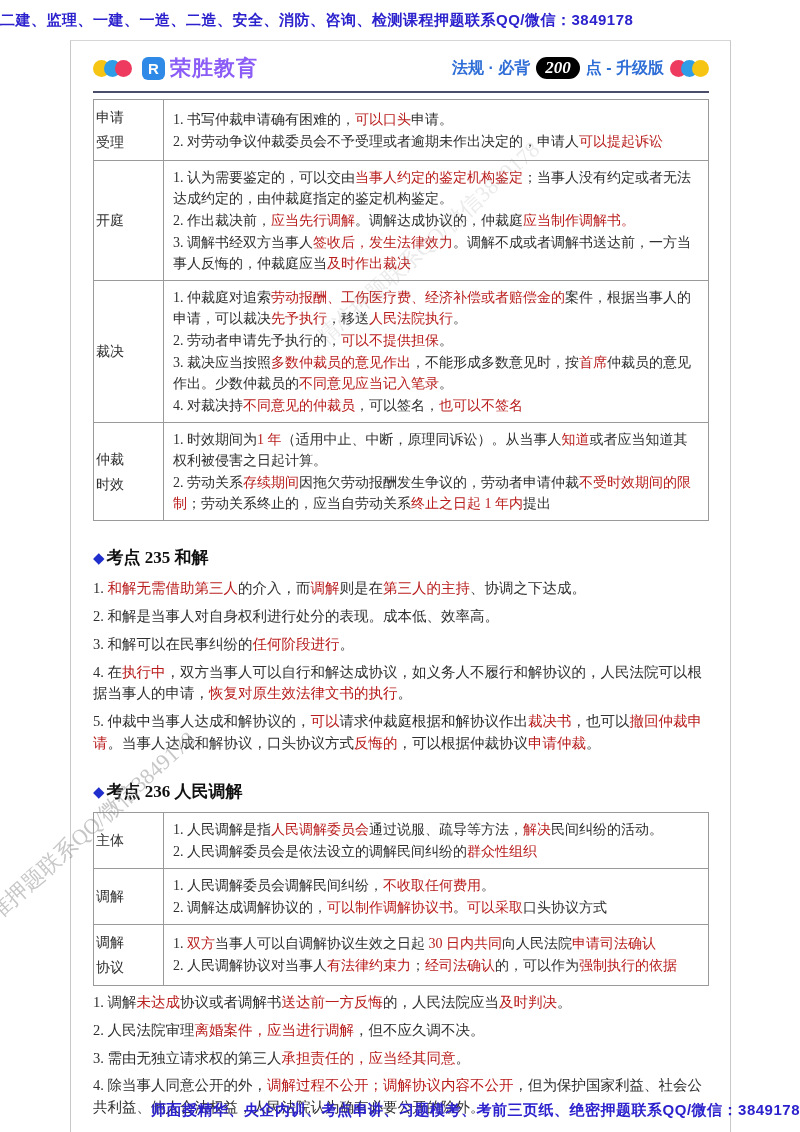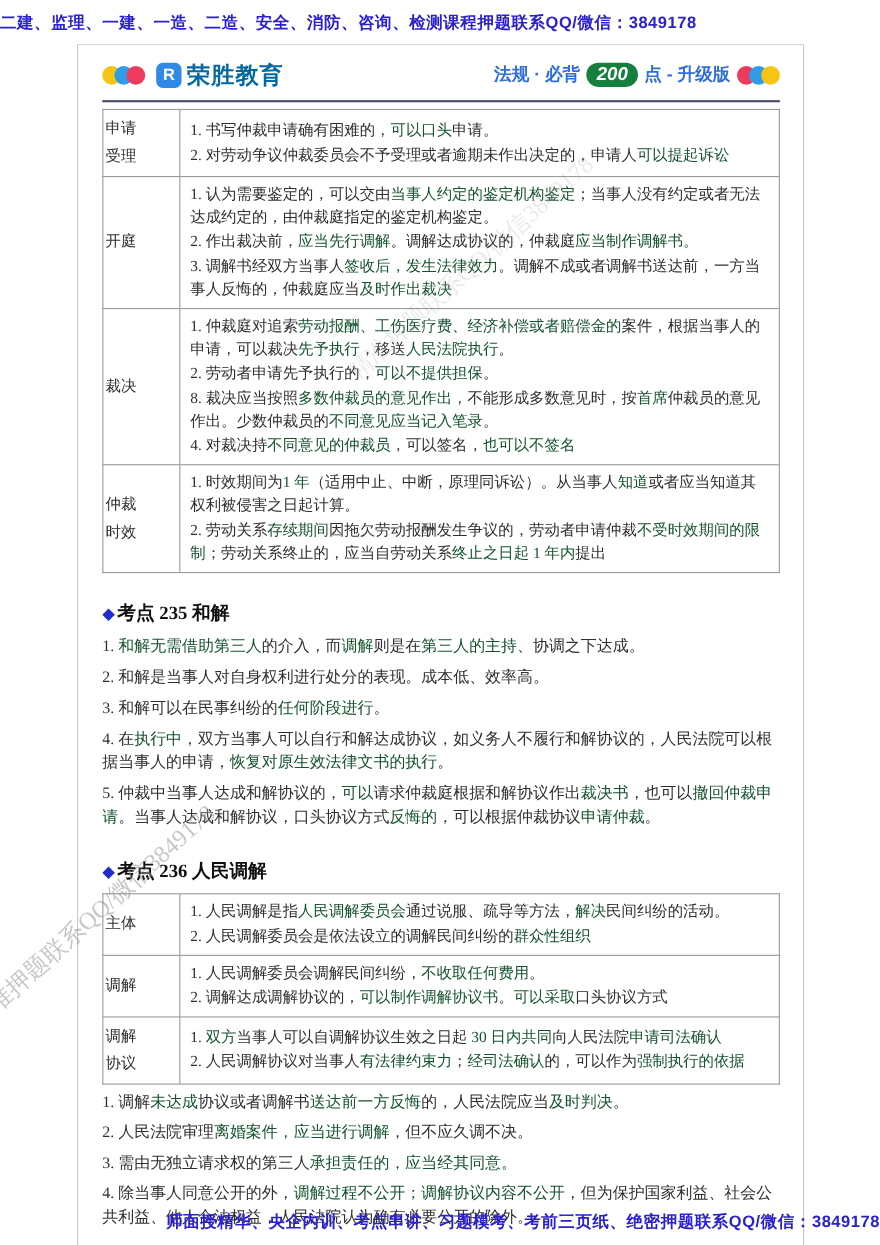--- a/index.html
+++ b/index.html
@@ -2,21 +2,21 @@
 <html><head>
 <meta charset="utf-8">
 <style>
   * { box-sizing: border-box; }
   html,body { margin:0; padding:0; }
   body {
     position:relative; width:800px; height:1132px; overflow:hidden;
     background:#ffffff; color:#2f2f2f;
     font-family:"Liberation Serif","DejaVu Serif",serif;
   }
-  .red { color:#14532d; }
+  .red { color:#b91c1c; }
 
   .top-banner {
     position:absolute; top:11px; left:0; width:100%; 
     font-family:"Liberation Sans","DejaVu Sans",sans-serif;
     font-weight:bold; font-size:15px; color:#2b21cd; letter-spacing:0.5px;
   }
   .bottom-banner {
     position:absolute; bottom:12px; left:0; width:100%; text-align:right;
     font-family:"Liberation Sans","DejaVu Sans",sans-serif;
     font-weight:bold; font-size:15px; color:#2b21cd; letter-spacing:0.5px;
@@ -41,31 +41,31 @@
   .dot.y { background:#f6c514; }
   .dot.b { background:#2e9ce6; }
   .dot.p { background:#ee3a5f; }
   .logo-sq {
     width:23px; height:23px; margin:0 5px 0 10px;
     background:#2e8ae6; border-radius:6px; color:#fff;
     font-family:"Liberation Sans",sans-serif; font-weight:bold; font-size:15px;
     display:flex; align-items:center; justify-content:center;
   }
   .brand-name {
-    color:#0369a1; font-weight:bold; font-size:21px; letter-spacing:1px;
+    color:#8b5cf6; font-weight:bold; font-size:21px; letter-spacing:1px;
     font-family:"Liberation Sans","DejaVu Sans",sans-serif;
   }
   .brand-right {
     display:flex; align-items:center; gap:6px;
     font-family:"Liberation Sans","DejaVu Sans",sans-serif;
     color:#2f6ed6; font-weight:bold; font-size:16px;
   }
   .badge {
-    background:#15803d; color:#fff; border-radius:12px; padding:0 9px;
-    font-style:italic; font-size:17px; height:22px; line-height:22px;
+    background:#000000; color:#fff; border-radius:12px; padding:0 9px;
+    font-style:italic; font-size:17px; height:22px; line-height:22px;font-family:Liberation Serif, serif;
   }
 
   
   .kv-table { width:100%; border-collapse:collapse; margin-top:6px; font-size:14px; }
   .kv-table td { border:1px solid #9a9a9a; padding:5px 9px; line-height:1.5; vertical-align:middle; }
   .kv-table td.lbl { width:70px; text-align:left; white-space:pre-line; padding:5px 2px; line-height:1.8; }
   .item { margin:1px 0; }
 
   
   .sec-title { margin:25px 0 9px; font-size:17px; font-weight:bold; color:#101010; }
@@ -125,21 +125,21 @@
           <div class="item"><span>1. 认为需要鉴定的，可以交由</span><span class="red">当事人约定的鉴定机构鉴定</span><span>；当事人没有约定或者无法达成约定的，由仲裁庭指定的鉴定机构鉴定。</span></div>
           <div class="item"><span>2. 作出裁决前，</span><span class="red">应当先行调解</span><span>。调解达成协议的，仲裁庭</span><span class="red">应当制作调解书。</span></div>
           <div class="item"><span>3. 调解书经双方当事人</span><span class="red">签收后，发生法律效力</span><span>。调解不成或者调解书送达前，一方当事人反悔的，仲裁庭应当</span><span class="red">及时作出裁决</span></div>
         </td>
       </tr>
       <tr>
         <td class="lbl">裁决</td>
         <td>
           <div class="item"><span>1. 仲裁庭对追索</span><span class="red">劳动报酬、工伤医疗费、经济补偿或者赔偿金的</span><span>案件，根据当事人的申请，可以裁决</span><span class="red">先予执行</span><span>，移送</span><span class="red">人民法院执行</span><span>。</span></div>
           <div class="item"><span>2. 劳动者申请先予执行的，</span><span class="red">可以不提供担保</span><span>。</span></div>
-          <div class="item"><span>8. 裁决应当按照</span><span class="red">多数仲裁员的意见作出</span><span>，不能形成多数意见时，按</span><span class="red">首席</span><span>仲裁员的意见作出。少数仲裁员的</span><span class="red">不同意见应当记入笔录</span><span>。</span></div>
+          <div class="item"><span>3. 裁决应当按照</span><span class="red">多数仲裁员的意见作出</span><span>，不能形成多数意见时，按</span><span class="red">首席</span><span>仲裁员的意见作出。少数仲裁员的</span><span class="red">不同意见应当记入笔录</span><span>。</span></div>
           <div class="item"><span>4. 对裁决持</span><span class="red">不同意见的仲裁员</span><span>，可以签名，</span><span class="red">也可以不签名</span></div>
         </td>
       </tr>
       <tr>
         <td class="lbl">仲裁
 时效</td>
         <td>
           <div class="item"><span>1. 时效期间为</span><span class="red">1 年</span><span>（适用中止、中断，原理同诉讼）。从当事人</span><span class="red">知道</span><span>或者应当知道其权利被侵害之日起计算。</span></div>
           <div class="item"><span>2. 劳动关系</span><span class="red">存续期间</span><span>因拖欠劳动报酬发生争议的，劳动者申请仲裁</span><span class="red">不受时效期间的限制</span><span>；劳动关系终止的，应当自劳动关系</span><span class="red">终止之日起 1 年内</span><span>提出</span></div>
         </td>

